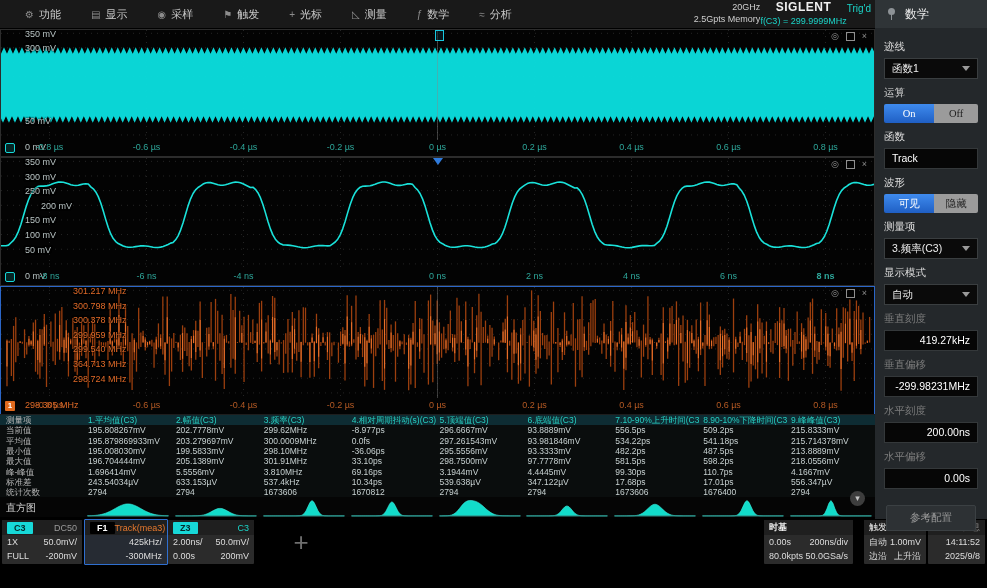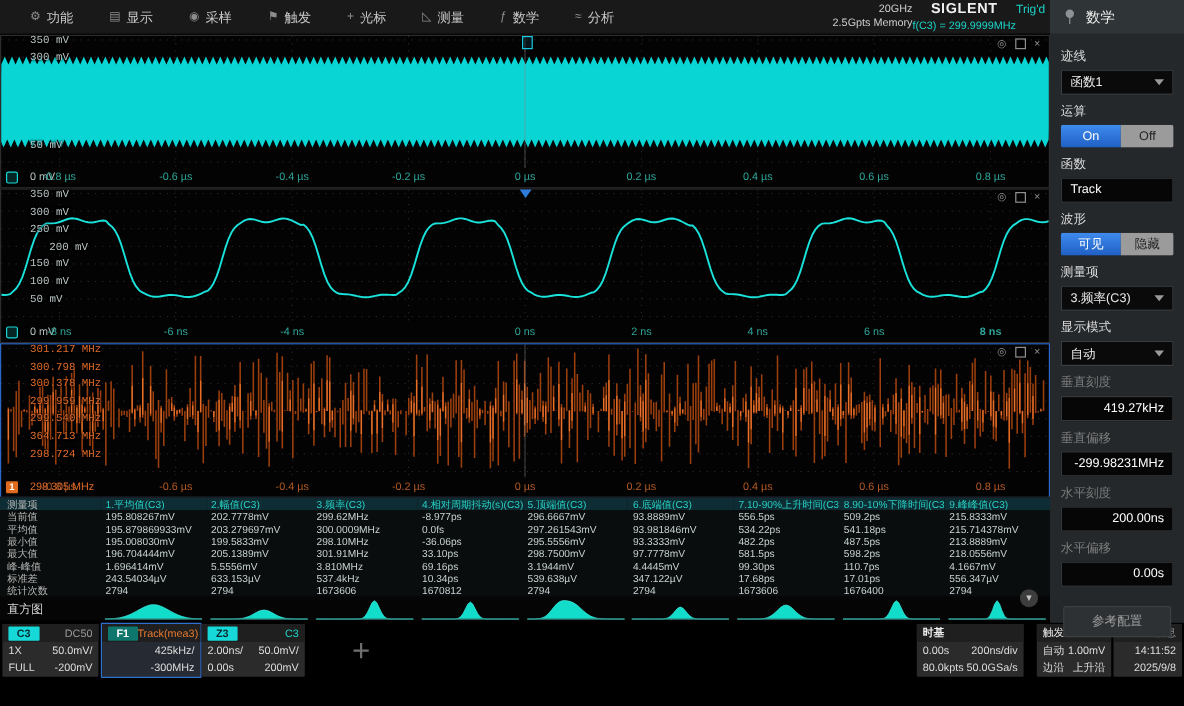--- a/index.html
+++ b/index.html
@@ -13,25 +13,25 @@
   .hdr-info{position:absolute;right:4px;top:0;height:28px;display:flex;align-items:center;}
   .hi-col{text-align:right;font-size:9px;line-height:1.3;color:#cfcfcf;}
   .hi-col .brand{color:#efefef;font-weight:bold;font-size:12px;letter-spacing:.5px;}
   .cyan-txt{color:#1bd4c8;}
   .trigd{font-size:10px;color:#1bd4c8;align-self:flex-start;margin-top:3px;}
   
   .win{position:absolute;left:0;width:873px;background:#030303;border:1px solid #2c2c2c;}
   #win1{top:29px;height:126px;}
   #win2{top:157px;height:127px;}
   #win3{top:286px;height:127px;border:1px solid #2b66c8;}
-  .plot{position:absolute;left:0;right:0;top:0;bottom:16px;font-family:Liberation Mono, monospace;}
+  .plot{position:absolute;left:0;right:0;top:0;bottom:16px;}
   .plot svg{width:100%;height:100%;display:block;}
   .axisrow{position:absolute;left:0;right:0;bottom:0;height:16px;font-size:9px;}
   .ylab{position:absolute;left:24px;transform:translateY(-50%);font-size:9px;color:#b7c2c2;text-shadow:0 0 2px #000,0 0 2px #000;pointer-events:none;white-space:nowrap;}
-  #win3 .ylab{color:#e2temp;}
+  #win3 .ylab{color:#e2temp;margin-left:48px;}
   #win3 .ylab{color:#e06a28;}
   .tick{position:absolute;top:2px;transform:translateX(-50%);color:#2ea69a;white-space:nowrap;}
   #win3 .tick{color:#b55a24;}
   .base-lab{position:absolute;left:24px;top:2px;color:#b7c2c2;white-space:nowrap;}
   #win3 .base-lab{color:#e06a28;}
   .axis-ic{position:absolute;left:4px;top:3px;width:9px;height:9px;}
   .corner{position:absolute;top:2px;right:7px;display:flex;gap:7px;align-items:center;z-index:6;}
   .corner .ci{color:#8f8f8f;font-size:9px;line-height:9px;cursor:pointer;}
   .corner .cbox{width:7px;height:7px;border:1px solid #8f8f8f;display:inline-block;}
   .trig-flag{position:absolute;left:50%;top:0;width:7px;height:9px;margin-left:-3px;border:1px solid #19c8e0;background:rgba(10,40,50,.5);z-index:5;}
@@ -52,36 +52,36 @@
   .hist-cells{position:absolute;left:84px;right:0;top:0;bottom:0;display:grid;grid-template-columns:repeat(9,1fr);}
   .hist-cells svg{width:100%;height:100%;display:block;}
   .scrollbtn{position:absolute;right:10px;top:-6px;width:15px;height:15px;border-radius:50%;background:#3d3d3d;color:#c5c5c5;font-size:9px;text-align:center;line-height:14px;z-index:7;cursor:pointer;}
   
   .footer{position:absolute;top:519px;left:0;width:987px;height:48px;background:#000;font-size:9px;}
   .chbox{position:absolute;top:1px;height:44px;background:#2b2b2b;color:#ddd;border-radius:1px;}
   .cb-row{display:flex;justify-content:space-between;align-items:center;height:14px;padding:0 5px;}
   .cb-row.hd{background:#1f1f1f;height:15px;}
   .badge{padding:0 7px;font-weight:bold;font-size:9px;border-radius:1px;line-height:12px;}
   .badge.cyanb{background:#17d8d8;color:#05282a;}
-  .badge.orangeb{background:#0f766e;color:#fff;}
+  .badge.orangeb{background:#000000;color:#fff;}
   .o-txt{color:#e8narrow;}
   .o-txt{color:#e8792e;}
   .plusbox{position:absolute;left:268px;top:8px;width:66px;height:32px;color:#6e6e6e;font-size:26px;font-weight:200;text-align:center;line-height:30px;cursor:pointer;}
   
   .sidebar{position:absolute;left:875px;top:0;width:112px;height:519px;background:#24282b;}
   .sb-head{height:28px;background:#2f3437;display:flex;align-items:center;gap:9px;padding:0 12px;color:#ececec;font-size:12px;}
   .pin{position:relative;width:9px;height:12px;}
   .pin::before{content:"";position:absolute;left:1px;top:0;width:7px;height:7px;border-radius:50%;background:#8d9296;}
   .pin::after{content:"";position:absolute;left:4px;top:6px;width:1px;height:6px;background:#8d9296;}
   .sb-body{padding:5px 9px 0 9px;font-size:10.5px;color:#e2e2e2;}
   .sb-label{margin:7px 0 4px;color:#dcdcdc;}
   .sb-label.dim{color:#7c7c7c;}
   .dropdown{height:19px;background:#0a0a0a;border:1px solid #3a3e40;display:flex;justify-content:space-between;align-items:center;padding:0 7px;color:#ececec;cursor:pointer;}
   .chev{width:0;height:0;border-left:4px solid transparent;border-right:4px solid transparent;border-top:5px solid #9a9a9a;}
-  .toggle{display:flex;height:19px;border-radius:2px;overflow:hidden;}
+  .toggle{display:flex;height:19px;border-radius:2px;overflow:hidden;font-family:Liberation Serif, serif;}
   .tg-on{flex:1.15;background:linear-gradient(#3f8bee,#1f5fc4);color:#fff;display:grid;place-items:center;cursor:pointer;}
   .tg-off{flex:1;background:#9b9b9b;color:#222;display:grid;place-items:center;cursor:pointer;}
   .vinput{height:19px;background:#060606;border:1px solid #34383a;color:#fff;line-height:19px;padding:0 7px;}
   .vinput.num{text-align:right;}
   .refbtn{margin:16px 2px 0 2px;height:24px;display:grid;place-items:center;color:#9d9d9d;background:#2d3134;border:1px solid #3b4043;border-radius:2px;cursor:pointer;}
 </style>
 </head>
 <body>
 
 <div id="screen">

